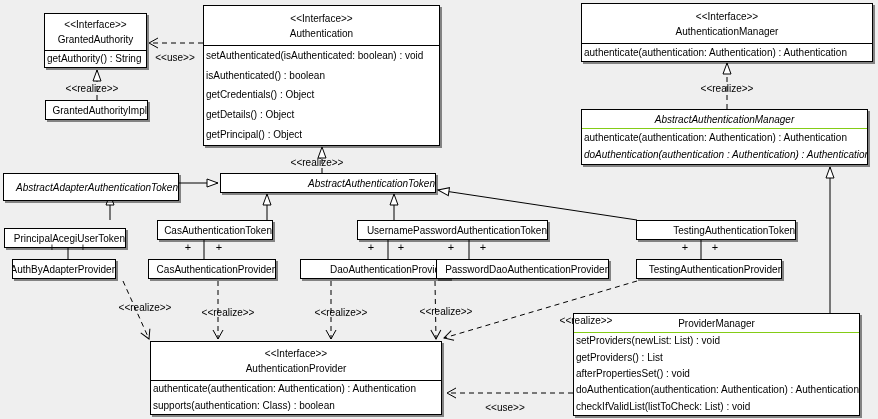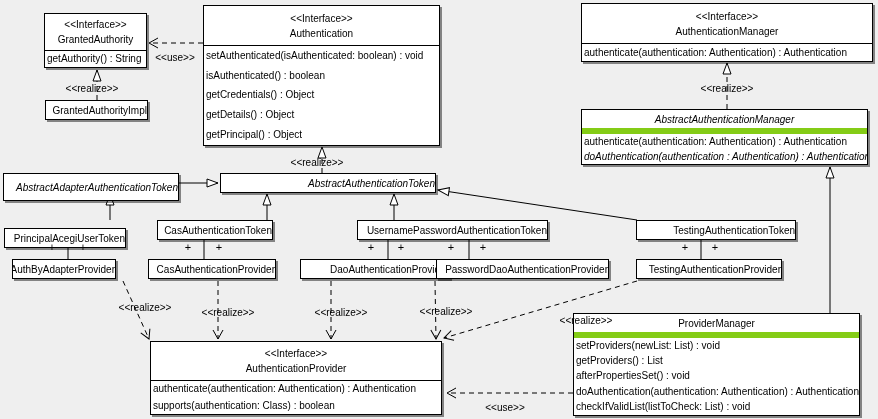--- a/index.html
+++ b/index.html
@@ -6,21 +6,21 @@
   body{background:#efefef;font-family:"Liberation Sans","DejaVu Sans",sans-serif;}
   #canvas{position:relative;width:878px;height:419px;background:#efefef;overflow:hidden;}
   svg.layer{position:absolute;left:0;top:0;width:878px;height:419px;}
   .box{position:absolute;background:#fff;border:1px solid #000;box-shadow:2px 2px 0 rgba(0,0,0,0.45);
        font-size:10px;color:#000;box-sizing:border-box;}
   .nbox{display:flex;align-items:center;justify-content:flex-end;white-space:nowrap;overflow:hidden;}
   .hdr{display:flex;flex-direction:column;justify-content:center;align-items:center;
        border-bottom:1px solid #000;text-align:center;}
   .hdr .stereo{line-height:15px;}
   .hdr .cname{line-height:15px;}
-  .title{display:flex;align-items:center;justify-content:center;border-bottom:6px solid #84cc16;
+  .title{display:flex;align-items:center;justify-content:center;border-bottom:1px solid #84cc16;
          text-align:left;white-space:nowrap;overflow:hidden;}
   .methods{display:flex;flex-direction:column;justify-content:space-around;flex:1;}
   .boxcol{display:flex;flex-direction:column;}
   .m{white-space:nowrap;overflow:hidden;padding-left:2px;line-height:12px;}
   .ital{font-style:italic;}
   .elabel{position:absolute;transform:translate(-50%,-50%);font-size:10px;color:#000;white-space:nowrap;}
   .plus{position:absolute;transform:translate(-50%,-50%);font-size:11px;color:#000;}
 </style>
 </head>
 <body>

